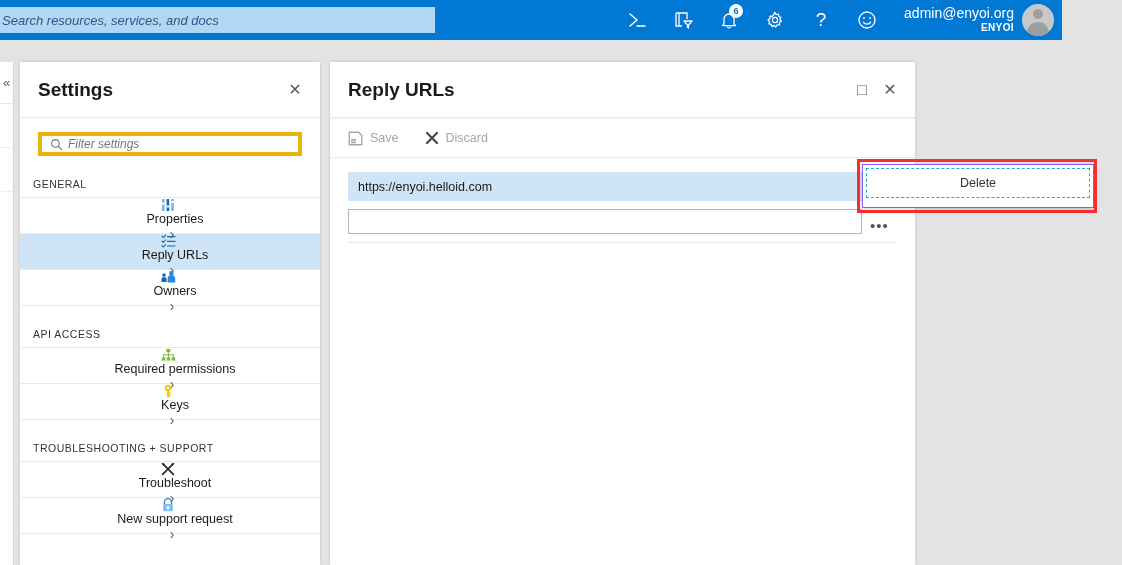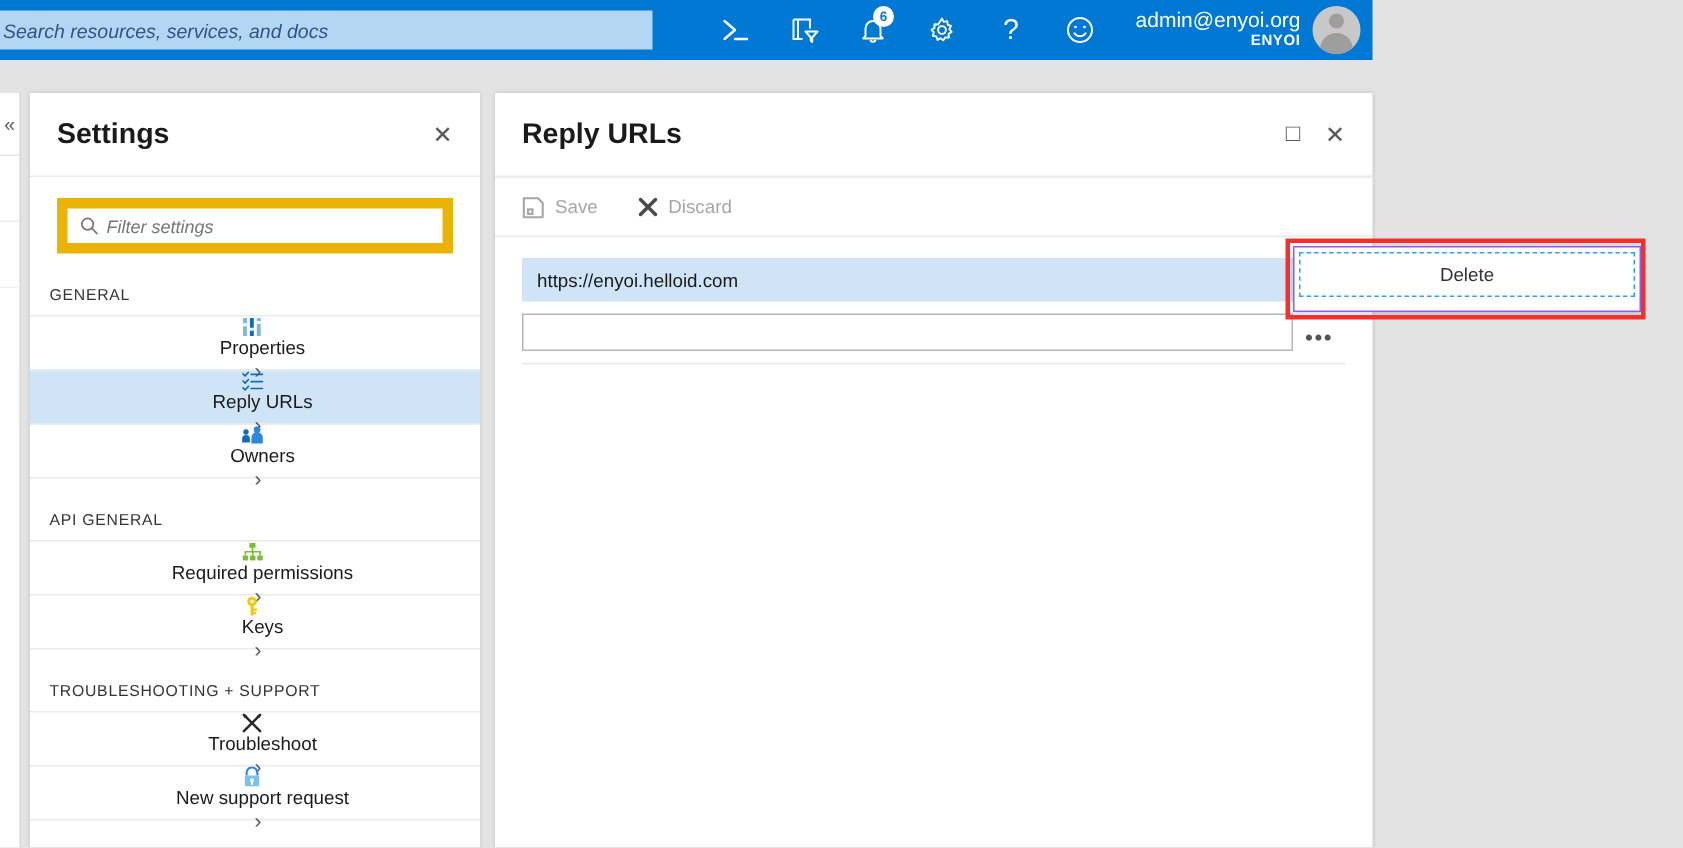--- a/index.html
+++ b/index.html
@@ -6,21 +6,21 @@
   html, body {
     width: 1122px; height: 565px;
     overflow: hidden;
     font-family: "Liberation Sans", sans-serif;
     background: #e3e3e3;
   }
   .stage { position: relative; width: 1122px; height: 565px; }
 
   
   .topbar {
-    position: absolute; left: 0; top: 0; width: 915px; height: 40px;
+    position: absolute; left: 0; top: 0; width: 1062px; height: 40px;
     background: #0078d4;
     display: flex; align-items: center;
   }
   .search-box {
     position: absolute; left: -10px; top: 7px; width: 445px; height: 26px;
     background: #b3d7f2; border: none;
     font-family: "Liberation Sans", sans-serif;
     font-size: 13px; font-style: italic; color: #30548c;
     padding-left: 12px;
   }
@@ -84,21 +84,21 @@
     height: 56px; display: flex; align-items: center;
     padding: 0 14px 0 18px; border-bottom: 1px solid #eaeaea;
   }
   .blade-title { font-size: 19px; color: #1a1a1a; font-weight: bold; flex: 1; }
   .head-icon {
     width: 22px; height: 22px; display: flex; align-items: center; justify-content: center;
     color: #5a5a5a; cursor: pointer; margin-left: 6px;
   }
   .filter-wrap { padding: 14px 18px 0 18px; }
   .filter-field {
-    position: relative; height: 37px; border: 7px solid #eab308; background: #fff;
+    position: relative; height: 24px; border: 4px solid #eab308; background: #fff;
     display: flex; align-items: center;
   }
   .filter-field svg { margin: 0 5px 0 8px; color: #767676; flex: none; }
   .filter-input {
     border: none; outline: none; flex: 1; height: 22px;
     font-family: "Liberation Sans", sans-serif;
     font-size: 12px; font-style: italic; color: #767676; background: transparent;
   }
   .filter-input::placeholder { color: #767676; font-style: italic; opacity: 1; }
 
@@ -307,21 +307,21 @@
             <path d="M0.4 12 V9.6 A2.6 2.6 0 0 1 5.6 9.6 V12 Z" fill="#0f6cbd"></path>
             <circle cx="10.4" cy="3.4" r="2.3" fill="#2b88d8"></circle>
             <path d="M6.6 12.6 V8.8 A3.8 3.8 0 0 1 14.2 8.8 V12.6 Z" fill="#2b88d8"></path>
           </svg>
         </span>
         <span class="menu-label">Owners</span>
         <span class="chev">›</span>
       </div>
     </div>
 
-    <div class="group-label">API GENERAL</div>
+    <div class="group-label">API ACCESS</div>
     <div class="menu-list">
 
       <div class="menu-item">
         <span class="menu-ico">
           <svg width="15" height="14" viewBox="0 0 15 14" stroke="#7cba3d" stroke-width="1.1" fill="none">
             <rect x="5.3" y="1" width="4" height="3.2" fill="#7cba3d" stroke="none"></rect>
             <rect x="0.8" y="9.4" width="3.6" height="3.2" fill="#7cba3d" stroke="none"></rect>
             <rect x="5.7" y="9.4" width="3.6" height="3.2" fill="#7cba3d" stroke="none"></rect>
             <rect x="10.6" y="9.4" width="3.6" height="3.2" fill="#7cba3d" stroke="none"></rect>
             <path d="M7.3 4.2 V6.8 M2.6 9.4 V6.8 H12.4 V9.4 M7.5 6.8 V9.4"></path>

